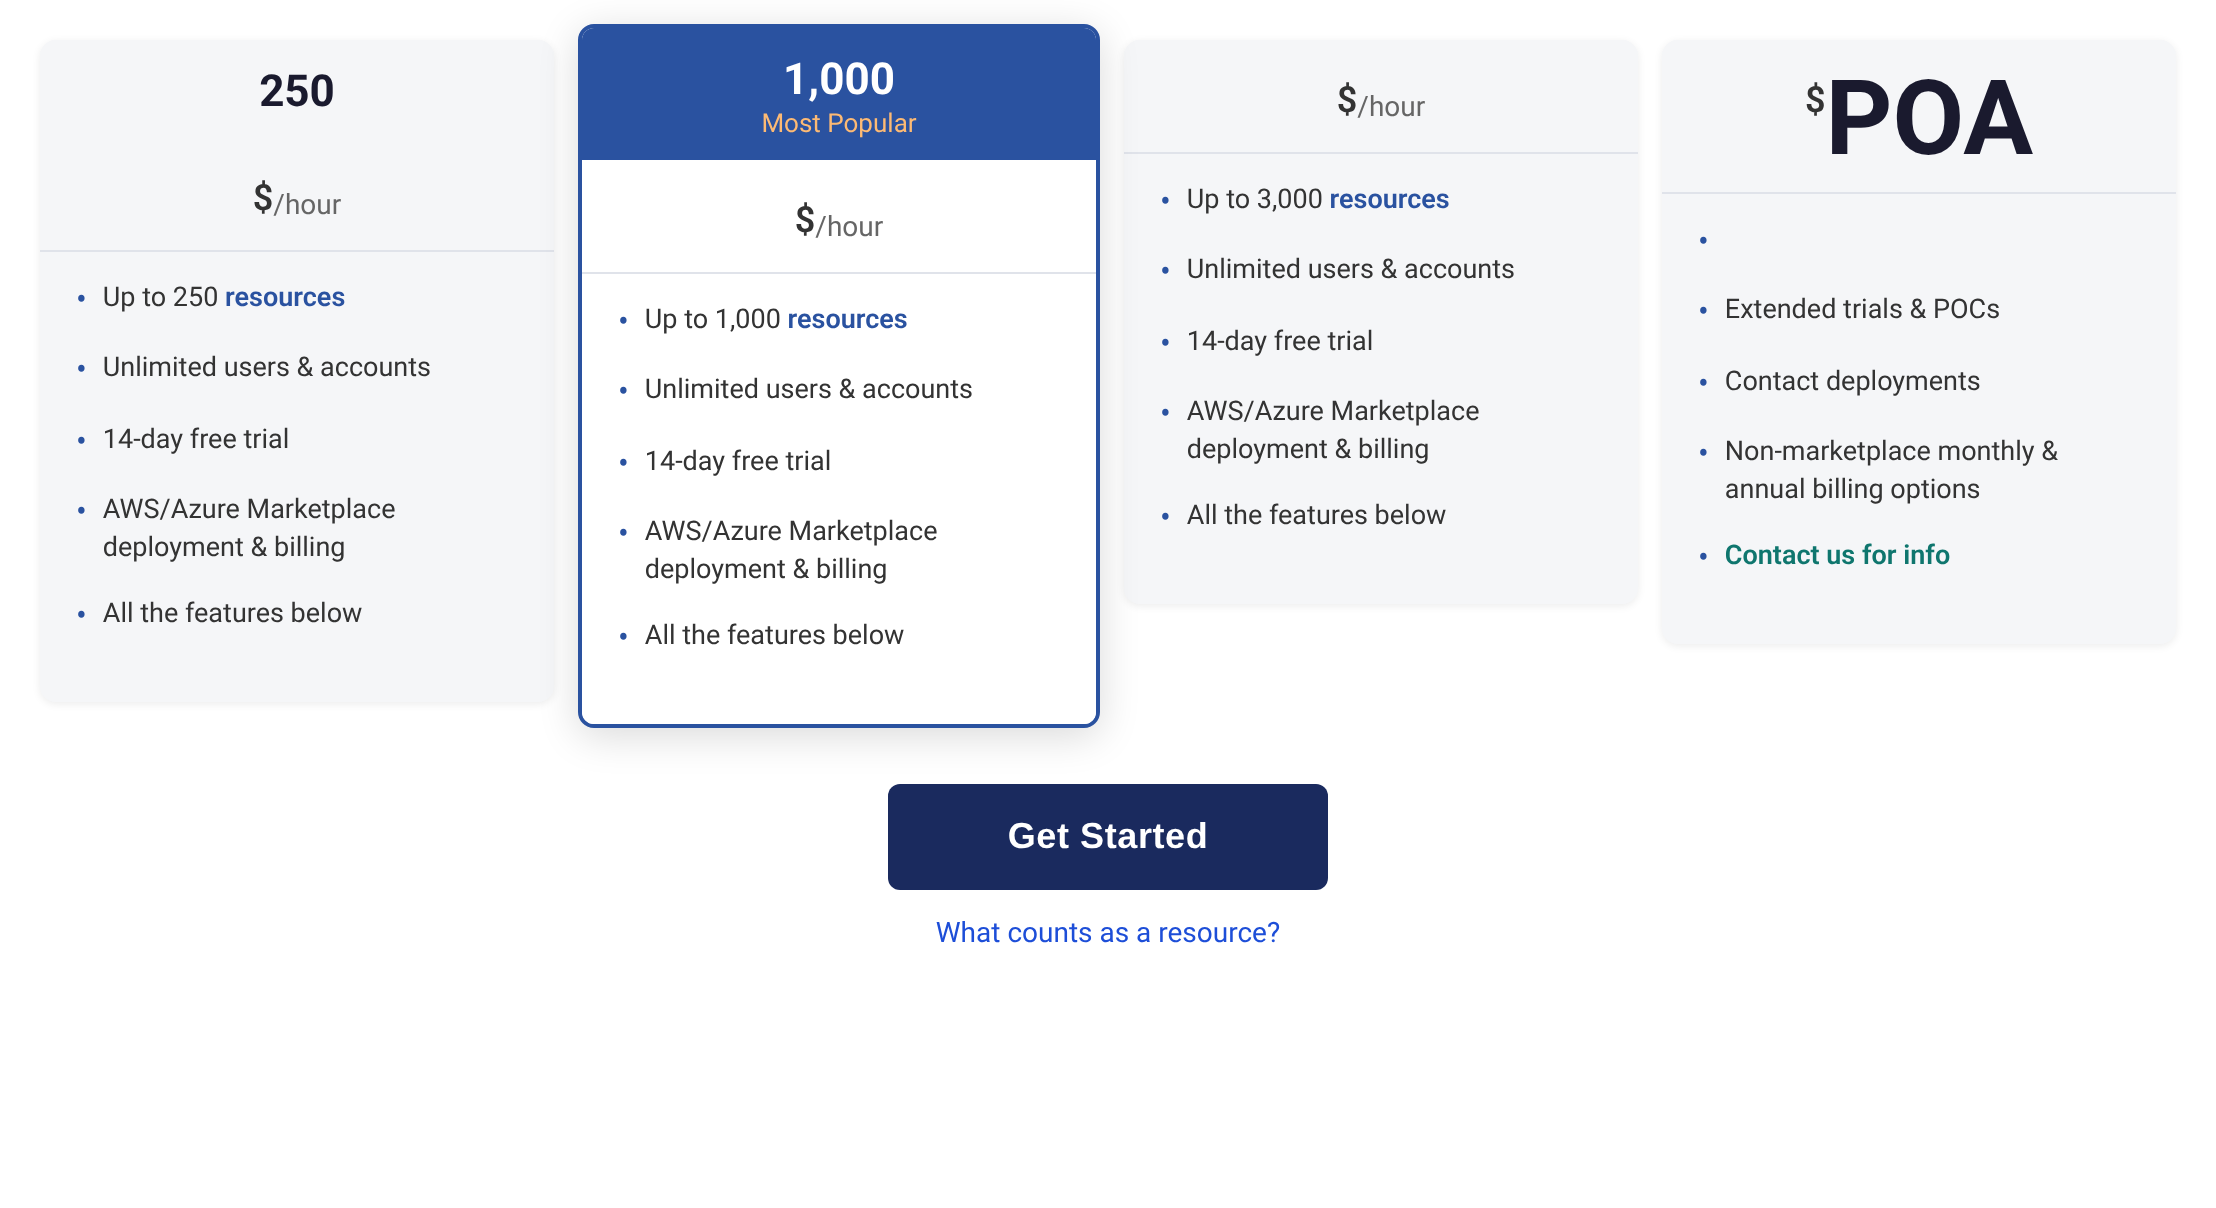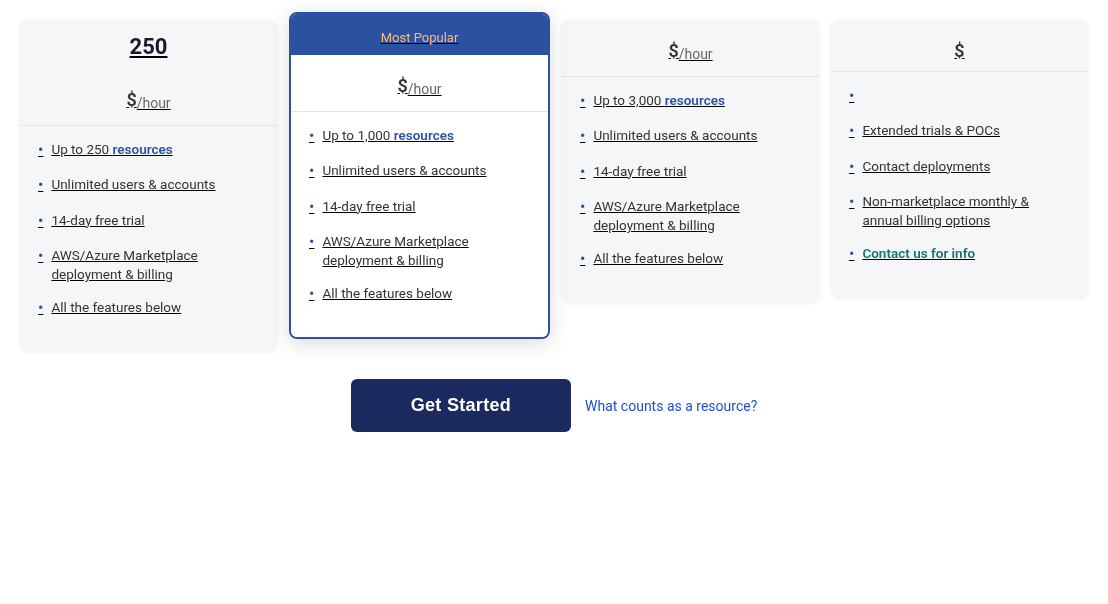--- a/index.html
+++ b/index.html
@@ -13,21 +13,20 @@
       min-height: 604px;
     }
 
     .pricing-container {
       display: flex;
       gap: 12px;
       align-items: flex-start;
       justify-content: center;
       width: 100%;
       max-width: 1080px;
-      text-decoration: underline;
     }
 
     .plan-card {
       background: #f5f6f8;
       border-radius: 8px;
       overflow: hidden;
       flex: 1;
       min-width: 0;
       box-shadow: 0 1px 4px rgba(0,0,0,0.08);
     }
@@ -151,21 +150,21 @@
     }
 
     .contact-link {
       color: #0f766e;
       font-weight: 600;
       cursor: pointer;
     }
 
     .bottom-section {
       display: flex;
-      flex-direction: row;
+      flex-direction: column;
       align-items: center;
       gap: 14px;
       margin-top: 28px;
     }
 
     .get-started-btn {
       background: #1a2a5e;
       color: #fff;
       border: none;
       border-radius: 6px;
@@ -217,20 +216,21 @@
       </div>
       <div class="feature-item">
         <span class="bullet">•</span>
         <span>All the features below</span>
       </div>
     </div>
   </div>
 
   <div class="plan-card featured">
     <div class="plan-header">
+      <div class="plan-title">1,000</div>
       <div class="plan-subtitle">Most Popular</div>
     </div>
     <div class="plan-price-section">
       <div class="price-display">
         <span class="price-dollar">$</span>
         <span class="price-unit">/hour</span>
       </div>
     </div>
     <div class="plan-features">
       <div class="feature-item">
@@ -284,20 +284,21 @@
         <span class="bullet">•</span>
         <span>All the features below</span>
       </div>
     </div>
   </div>
 
   <div class="plan-card">
     <div class="plan-price-section">
       <div class="price-display">
         <span class="price-dollar">$</span>
+        <span class="price-poa">POA</span>
       </div>
     </div>
     <div class="plan-features">
       <div class="feature-item">
         <span class="bullet">•</span>
       </div>
       <div class="feature-item">
         <span class="bullet">•</span>
         <span>Extended trials &amp; POCs</span>
       </div>

